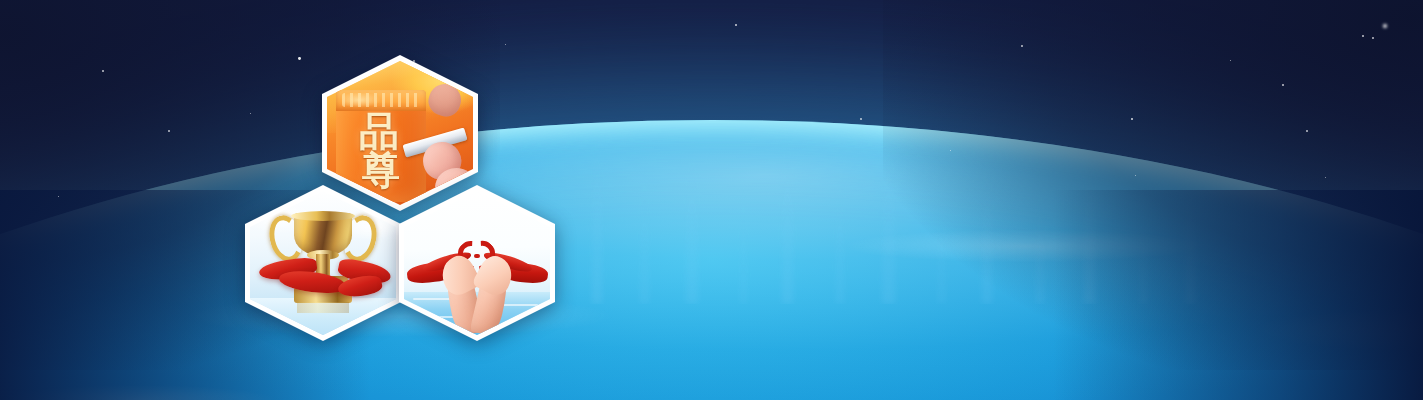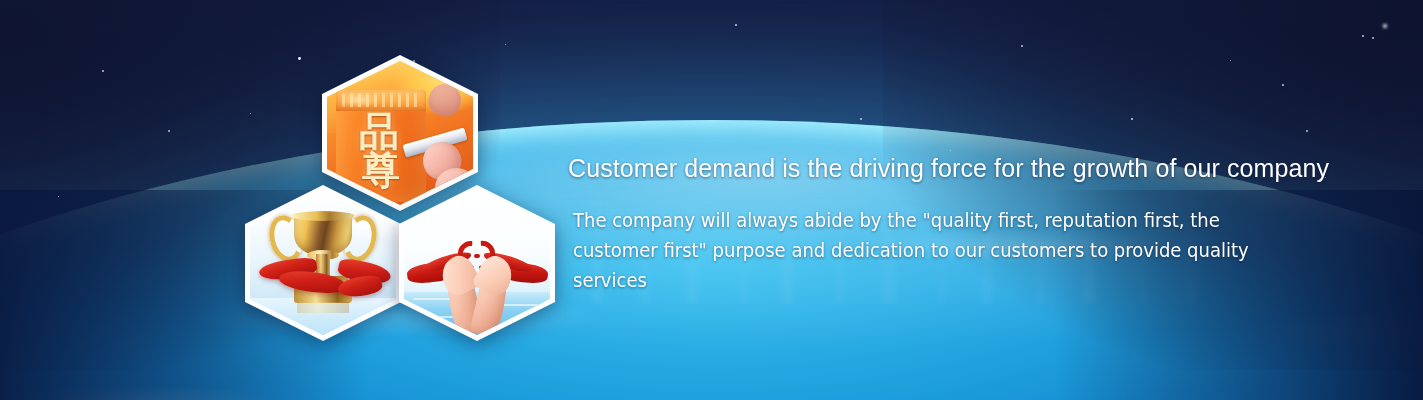--- a/index.html
+++ b/index.html
@@ -510,18 +510,14 @@
           <div class="heart-tip"></div>
         </div>
         <div class="hand l"></div>
         <div class="hand r"></div>
         <div class="palm l"></div>
         <div class="palm r"></div>
       </div>
     </div>
   </div>
 
-  <div class="text-block">
-    <h1 class="headline">Customer demand is the driving force for the growth of our company</h1>
-    <p class="subtext">The company will always abide by the "quality first, reputation first, the customer first" purpose and dedication to our customers to provide quality services</p>
-  </div>
 
 </div>
 
 </body></html>

